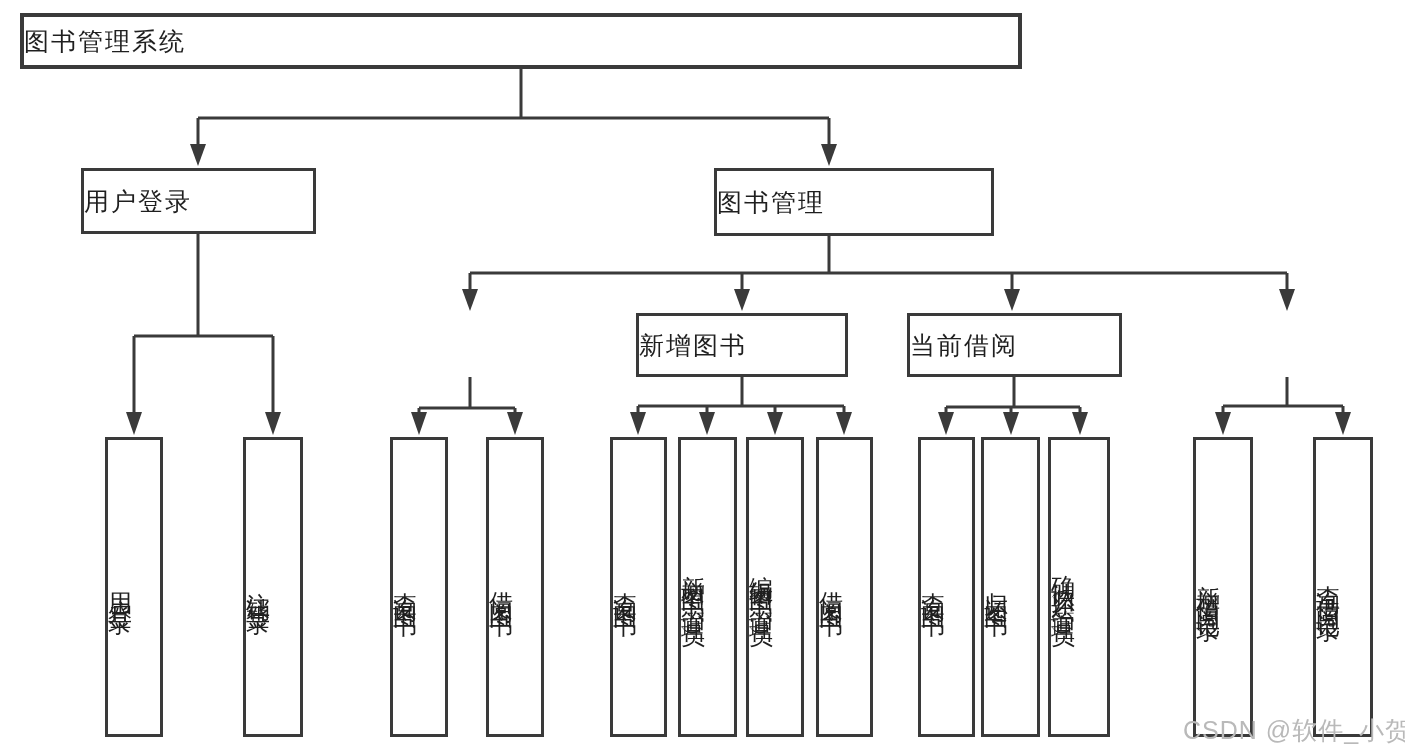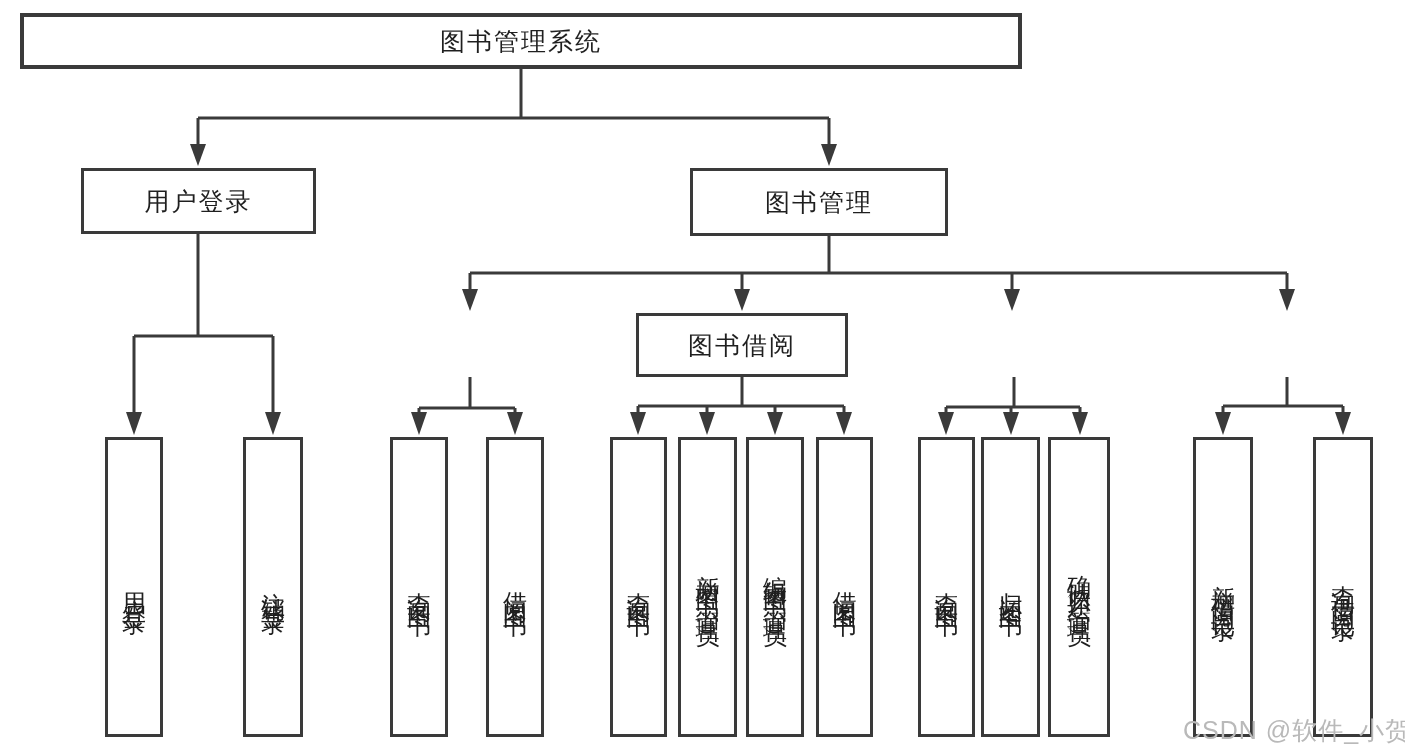--- a/index.html
+++ b/index.html
@@ -16,21 +16,20 @@
     left: 0; top: 0;
     width: 1405px; height: 747px;
   }
   .node {
     position: absolute;
     box-sizing: border-box;
     border: 3px solid #3a3a3a;
     background: #ffffff;
     display: flex;
     align-items: center;
-    justify-content: center;
   }
   .node.root { border-width: 4px; }
   .hlbl {
     font-size: 25px;
     color: #1f1f1f;
     letter-spacing: 2px;
     white-space: nowrap;
   }
   .vlbl {
     writing-mode: vertical-rl;
@@ -99,26 +98,29 @@
     </g>
   </svg>
 
   <div class="node root" style="left:20px;top:13px;width:1002px;height:56px">
     <span class="hlbl">图书管理系统</span>
   </div>
 
   <div class="node" style="left:81px;top:168px;width:235px;height:66px">
     <span class="hlbl">用户登录</span>
   </div>
-  <div class="node" style="left:690px;top:168px;width:258px;height:68px">
+  <div class="node" style="left:714px;top:168px;width:280px;height:68px">
     <span class="hlbl">图书管理</span>
   </div>
 
   <div class="node" style="left:636px;top:313px;width:212px;height:64px">
-    <span class="hlbl">图书借阅</span>
+    <span class="hlbl">新增图书</span>
+  </div>
+  <div class="node" style="left:907px;top:313px;width:215px;height:64px">
+    <span class="hlbl">当前借阅</span>
   </div>
 
   <div class="node" style="left:105px;top:437px;width:58px;height:300px">
     <span class="vlbl">用户登录</span>
   </div>
   <div class="node" style="left:243px;top:437px;width:60px;height:300px">
     <span class="vlbl">注销登录</span>
   </div>
 
   <div class="node" style="left:390px;top:437px;width:58px;height:300px">

